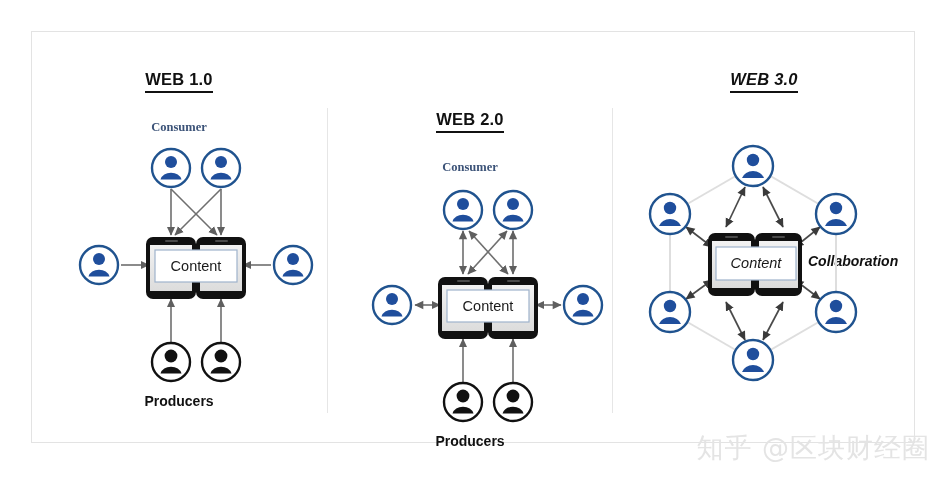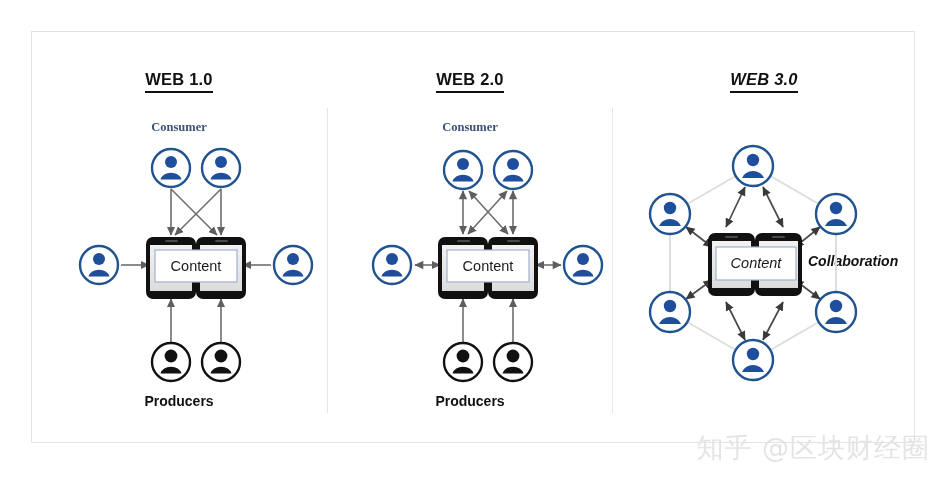--- a/index.html
+++ b/index.html
@@ -21,21 +21,21 @@
 
   
   .divider{
     position:absolute;top:108px;width:1px;height:305px;background:#e6e6e6;
   }
   .divider.d1{left:327px;}
   .divider.d2{left:612px;}
 
   .panel{position:absolute;top:31px;height:412px;}
   .panel.p1{left:31px;width:296px;}
-  .panel.p2{left:328px;width:284px;}
+  .panel.p2{left:328px;width:284px;margin-top:40px;}
   .panel.p3{left:613px;width:302px;font-style:italic;}
 
   .panel-title{
     position:absolute;top:39px;left:0;width:100%;
     text-align:center;
     font-size:16.5px;font-weight:bold;color:#111111;
     letter-spacing:.2px;
   }
   .panel-title span{
     border-bottom:2px solid #111111;

